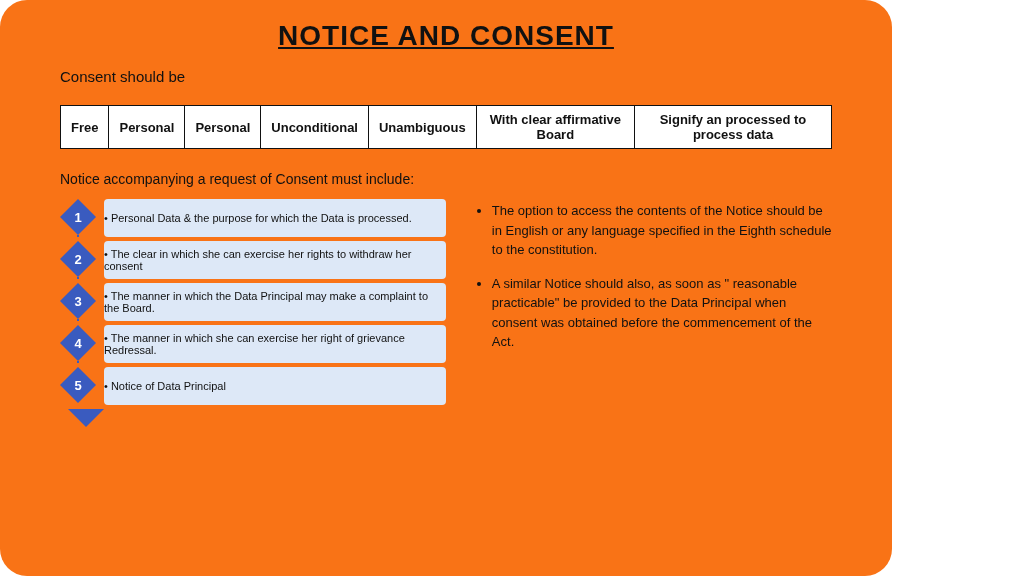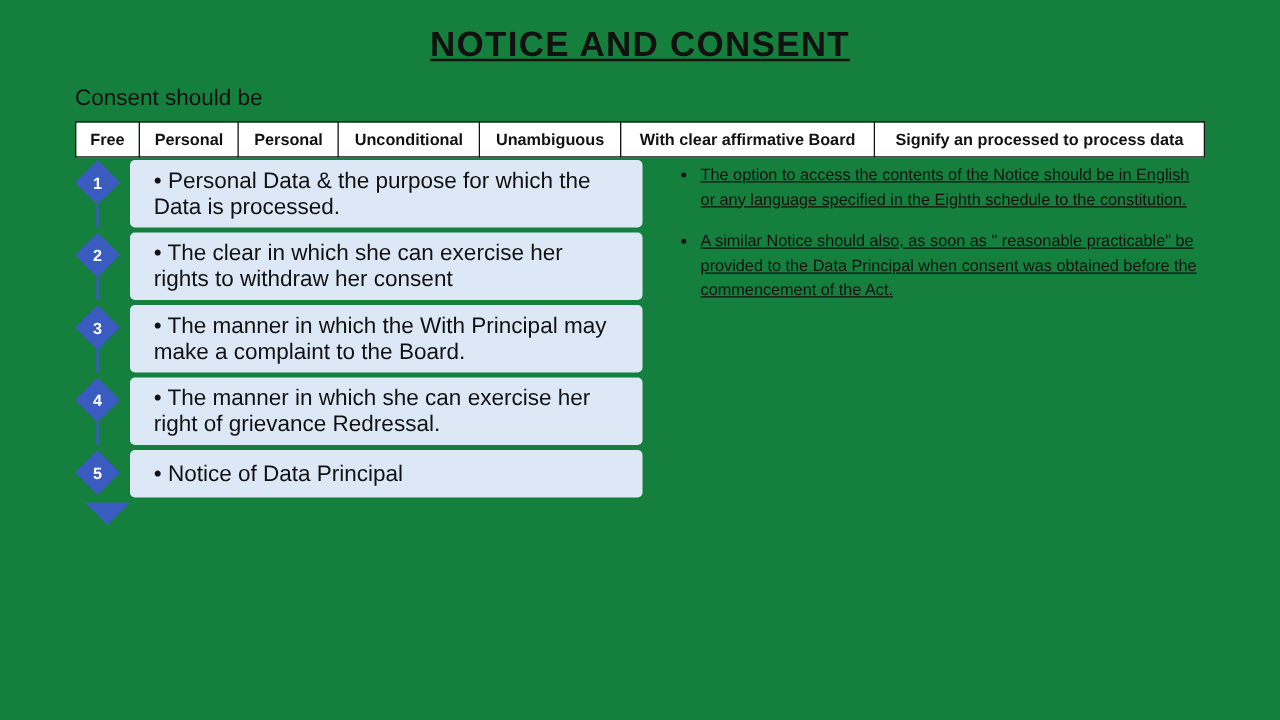--- a/index.html
+++ b/index.html
@@ -6,42 +6,43 @@
     body {
       font-family: Arial, sans-serif;
       background: #fff;
       color: #111;
       width: 1024px;
       height: 576px;
       overflow: hidden;
       position: relative;
     }
     .page {
-      width: 1024px;
+      width: 892px;
       height: 576px;
       padding: 20px 60px 20px 60px;
-      background: #15803d;
+      background: #f97316;
+      border-radius: 27px;
     }
     .title {
       text-align: center;
       font-size: 28px;
       font-weight: bold;
       text-decoration: underline;
       margin-bottom: 16px;
       letter-spacing: 1px;
     }
     .consent-label {
-      font-size: 18px;
-      margin-bottom: 8px;
+      font-size: 15px;
+      margin-bottom: 20px;
     }
     
     .consent-table {
       border-collapse: collapse;
       width: 100%;
-      margin-bottom: 2px;
+      margin-bottom: 22px;
       font-size: 13px;
     }
     .consent-table th {
       border: 1.5px solid #111;
       padding: 6px 10px;
       font-weight: bold;
       text-align: center;
       background: #fff;
     }
     .notice-label {
@@ -97,22 +98,22 @@
     .step-arrow-down {
       width: 2px;
       flex: 1;
       background: #3a5bbf;
       margin: 0 auto;
     }
     .step-box {
       flex: 1;
       background: #dde8f7;
       border-radius: 4px;
-      padding: 6px 19px;
-      font-size: 18px;
+      padding: 6px 0;
+      font-size: 11px;
       margin-left: 8px;
       display: flex;
       align-items: center;
       min-height: 38px;
     }
     
     .arrow-bottom {
       display: flex;
       justify-content: flex-start;
       padding-left: 8px;
@@ -125,21 +126,20 @@
       border-top: 18px solid #3a5bbf;
       margin-left: 0px;
     }
     .right-col ul {
       list-style: disc;
       padding-left: 16px;
     }
     .right-col ul li {
       margin-bottom: 14px;
       line-height: 1.5;
-      text-decoration: underline;
     }
   </style>
 </head>
 <body>
 
 <div class="page">
 
   <div class="title">NOTICE AND CONSENT</div>
 
   <div class="consent-label">Consent should be</div>
@@ -151,20 +151,21 @@
       <th>Personal</th>
       <th>Personal</th>
       <th>Unconditional</th>
       <th>Unambiguous</th>
       <th>With clear affirmative Board</th>
       <th>Signify an processed to process data</th>
     </tr>
   </tbody>
     </table>
 
+  <div class="notice-label">Notice accompanying a request of Consent must include:</div>
 
   <div class="two-col">
     <div class="left-col">
       <div class="steps">
       <div class="step">
       <div class="step-number-wrapper">
         <div class="step-diamond">1</div>
         <div class="step-arrow-down"></div>
       </div>
       <div class="step-box">• Personal Data &amp;  the purpose for which the Data is processed.</div>
@@ -174,21 +175,21 @@
         <div class="step-diamond">2</div>
         <div class="step-arrow-down"></div>
       </div>
       <div class="step-box">• The clear in which she can exercise her rights to withdraw her consent</div>
     </div>
           <div class="step">
       <div class="step-number-wrapper">
         <div class="step-diamond">3</div>
         <div class="step-arrow-down"></div>
       </div>
-      <div class="step-box">• The manner in which the With Principal may make a complaint to the Board.</div>
+      <div class="step-box">• The manner in which the Data Principal may make a complaint to the Board.</div>
     </div>
           <div class="step">
       <div class="step-number-wrapper">
         <div class="step-diamond">4</div>
         <div class="step-arrow-down"></div>
       </div>
       <div class="step-box">• The manner in which she can exercise her right of grievance Redressal.</div>
     </div>
           <div class="step">
       <div class="step-number-wrapper">

